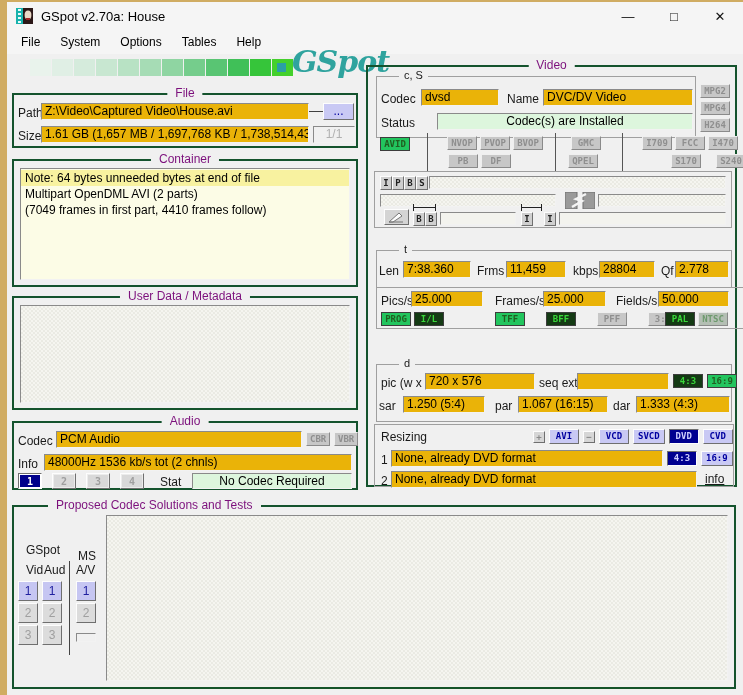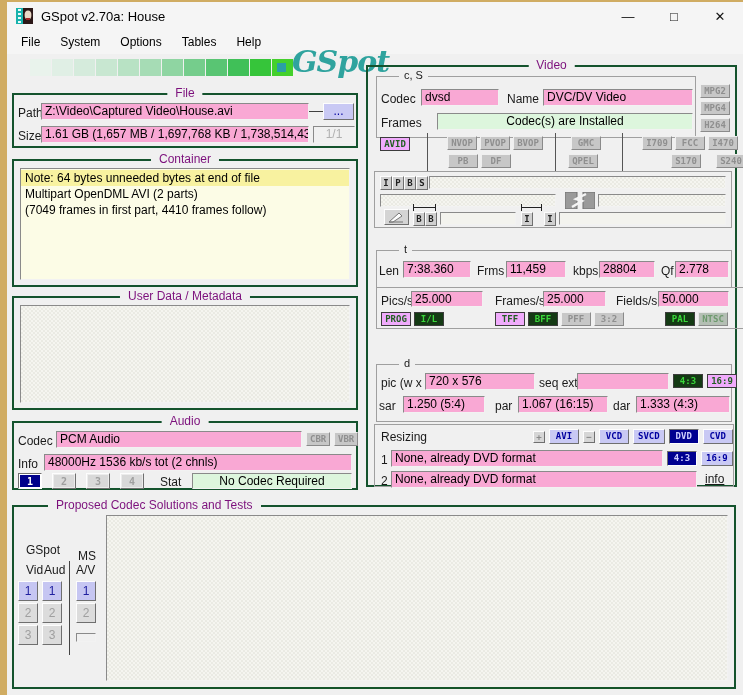--- a/index.html
+++ b/index.html
@@ -24,34 +24,34 @@
         font-size:30px;color:#2fa39e;letter-spacing:-1px}
   
   .grp{position:absolute;border:2px solid #14532d}
   .legend{position:absolute;top:-9px;left:50%;transform:translateX(-50%);background:#f0f0f0;padding:0 8px;
           color:#7c107c;font-size:12px;white-space:nowrap}
   .legend.left{left:34px;transform:none}
   .sgrp{position:absolute;border:1px solid #9f9f9f}
   .slegend{position:absolute;top:-8px;left:22px;background:#f0f0f0;padding:0 5px;color:#1a1a1a;font-size:11px;white-space:nowrap}
   
   .lbl{position:absolute;white-space:nowrap;color:#1a1a1a}
-  .fld{position:absolute;height:17px;line-height:15px;padding:0 3px;background:#f9a8d4;white-space:nowrap;overflow:hidden;
+  .fld{position:absolute;height:17px;line-height:15px;padding:0 3px;background:#eab308;white-space:nowrap;overflow:hidden;
        border:1px solid;border-color:#8a8a8a #f2f2f2 #f2f2f2 #8a8a8a}
   .fld.green{background:#ddf6dd;text-align:center}
   .sunken{border:1px solid;border-color:#8a8a8a #f2f2f2 #f2f2f2 #8a8a8a}
   .noise{background-color:#f5f5f0;background-image:
      linear-gradient(45deg,rgba(205,205,195,.28) 25%,transparent 25%,transparent 75%,rgba(205,205,195,.28) 75%),
      linear-gradient(45deg,rgba(205,205,195,.28) 25%,transparent 25%,transparent 75%,rgba(205,205,195,.28) 75%);
      background-size:4px 4px;background-position:0 0,2px 2px}
   
   .row{display:flex}
   .bdg{display:inline-block;font:bold 9px "DejaVu Sans Mono",monospace;height:14px;line-height:12px;padding:0 3px;
        text-align:center;min-width:30px}
   .bdg.gray{background:#c7c7c7;color:#8f8f8f;border:1px solid;border-color:#efefef #8a8a8a #8a8a8a #efefef}
-  .bdg.dim{background:#f0abfc;color:#205e20;border:1px solid #3c3c3c}
+  .bdg.dim{background:#22c55e;color:#205e20;border:1px solid #3c3c3c}
   .bdg.on{background:#143a14;color:#3ad83a;border:1px solid #3c3c3c}
   .bdg.ntsc{background:#b4bfb4;color:#6e9a6e;border:1px solid;border-color:#e6e6e6 #8a8a8a #8a8a8a #e6e6e6}
   .sep-v{position:absolute;width:1px;background:#555}
   
   .btn-lav{position:absolute;background:#c9c9f4;color:#0000a0;text-align:center;font-size:12px;line-height:15px;
        border:1px solid;border-color:#fdfdfd #6f6f6f #6f6f6f #fdfdfd}
   .rz{display:inline-block;font:bold 9px "DejaVu Sans Mono",monospace;height:15px;line-height:13px;padding:0 4px;min-width:30px;
       text-align:center;border:1px solid;border-color:#fdfdfd #6f6f6f #6f6f6f #fdfdfd}
   .rz.lav{background:#c9c9f4;color:#0000a0}
   .rz.navy{background:#000090;color:#cfcfff;border-color:#6f6f6f #fdfdfd #fdfdfd #6f6f6f}
@@ -171,21 +171,21 @@
 
 <div class="grp" style="left:366px;top:65px;width:371px;height:422px">
   <span class="legend">Video</span>
 
   <div class="sgrp" style="left:8px;top:9px;width:320px;height:62px">
     <span class="slegend">c, S</span>
     <span class="lbl" style="left:4px;top:15px">Codec</span>
     <div class="fld" style="left:44px;top:12px;width:78px">dvsd</div>
     <span class="lbl" style="left:130px;top:15px">Name</span>
     <div class="fld" style="left:166px;top:12px;width:150px">DVC/DV Video</div>
-    <span class="lbl" style="left:4px;top:39px">Frames</span>
+    <span class="lbl" style="left:4px;top:39px">Status</span>
     <div class="fld green" style="left:60px;top:36px;width:256px">Codec(s) are Installed</div>
   </div>
   <div class="abs" style="left:332px;top:17px;display:flex;flex-direction:column;gap:3px">
       <span class="bdg gray">MPG2</span>
       <span class="bdg gray">MPG4</span>
       <span class="bdg gray">H264</span>
     </div>
 
   <div class="row abs" style="left:12px;top:70px">
       <span class="bdg dim">AVID</span>
@@ -273,21 +273,21 @@
     <span class="lbl" style="left:4px;top:6px">Pics/s</span>
     <div class="fld" style="left:34px;top:3px;width:72px;height:16px">25.000</div>
     <span class="lbl" style="left:118px;top:6px">Frames/s</span>
     <div class="fld" style="left:166px;top:3px;width:63px;height:16px">25.000</div>
     <span class="lbl" style="left:239px;top:6px">Fields/s</span>
     <div class="fld" style="left:281px;top:3px;width:71px;height:16px">50.000</div>
     <div class="row abs" style="left:4px;top:24px;gap:3px">
         <span class="bdg dim">PROG</span>
         <span class="bdg on">I/L</span>
       </div>
-    <div class="row abs" style="left:118px;top:24px;gap:3px">
+    <div class="row abs" style="left:118px;top:24px;gap:21px">
         <span class="bdg dim">TFF</span>
         <span class="bdg on">BFF</span>
         <span class="bdg gray">PFF</span>
         <span class="bdg gray">3:2</span>
       </div>
     <div class="row abs" style="left:288px;top:24px;gap:3px">
         <span class="bdg on">PAL</span>
         <span class="bdg ntsc">NTSC</span>
       </div>
   </div>

